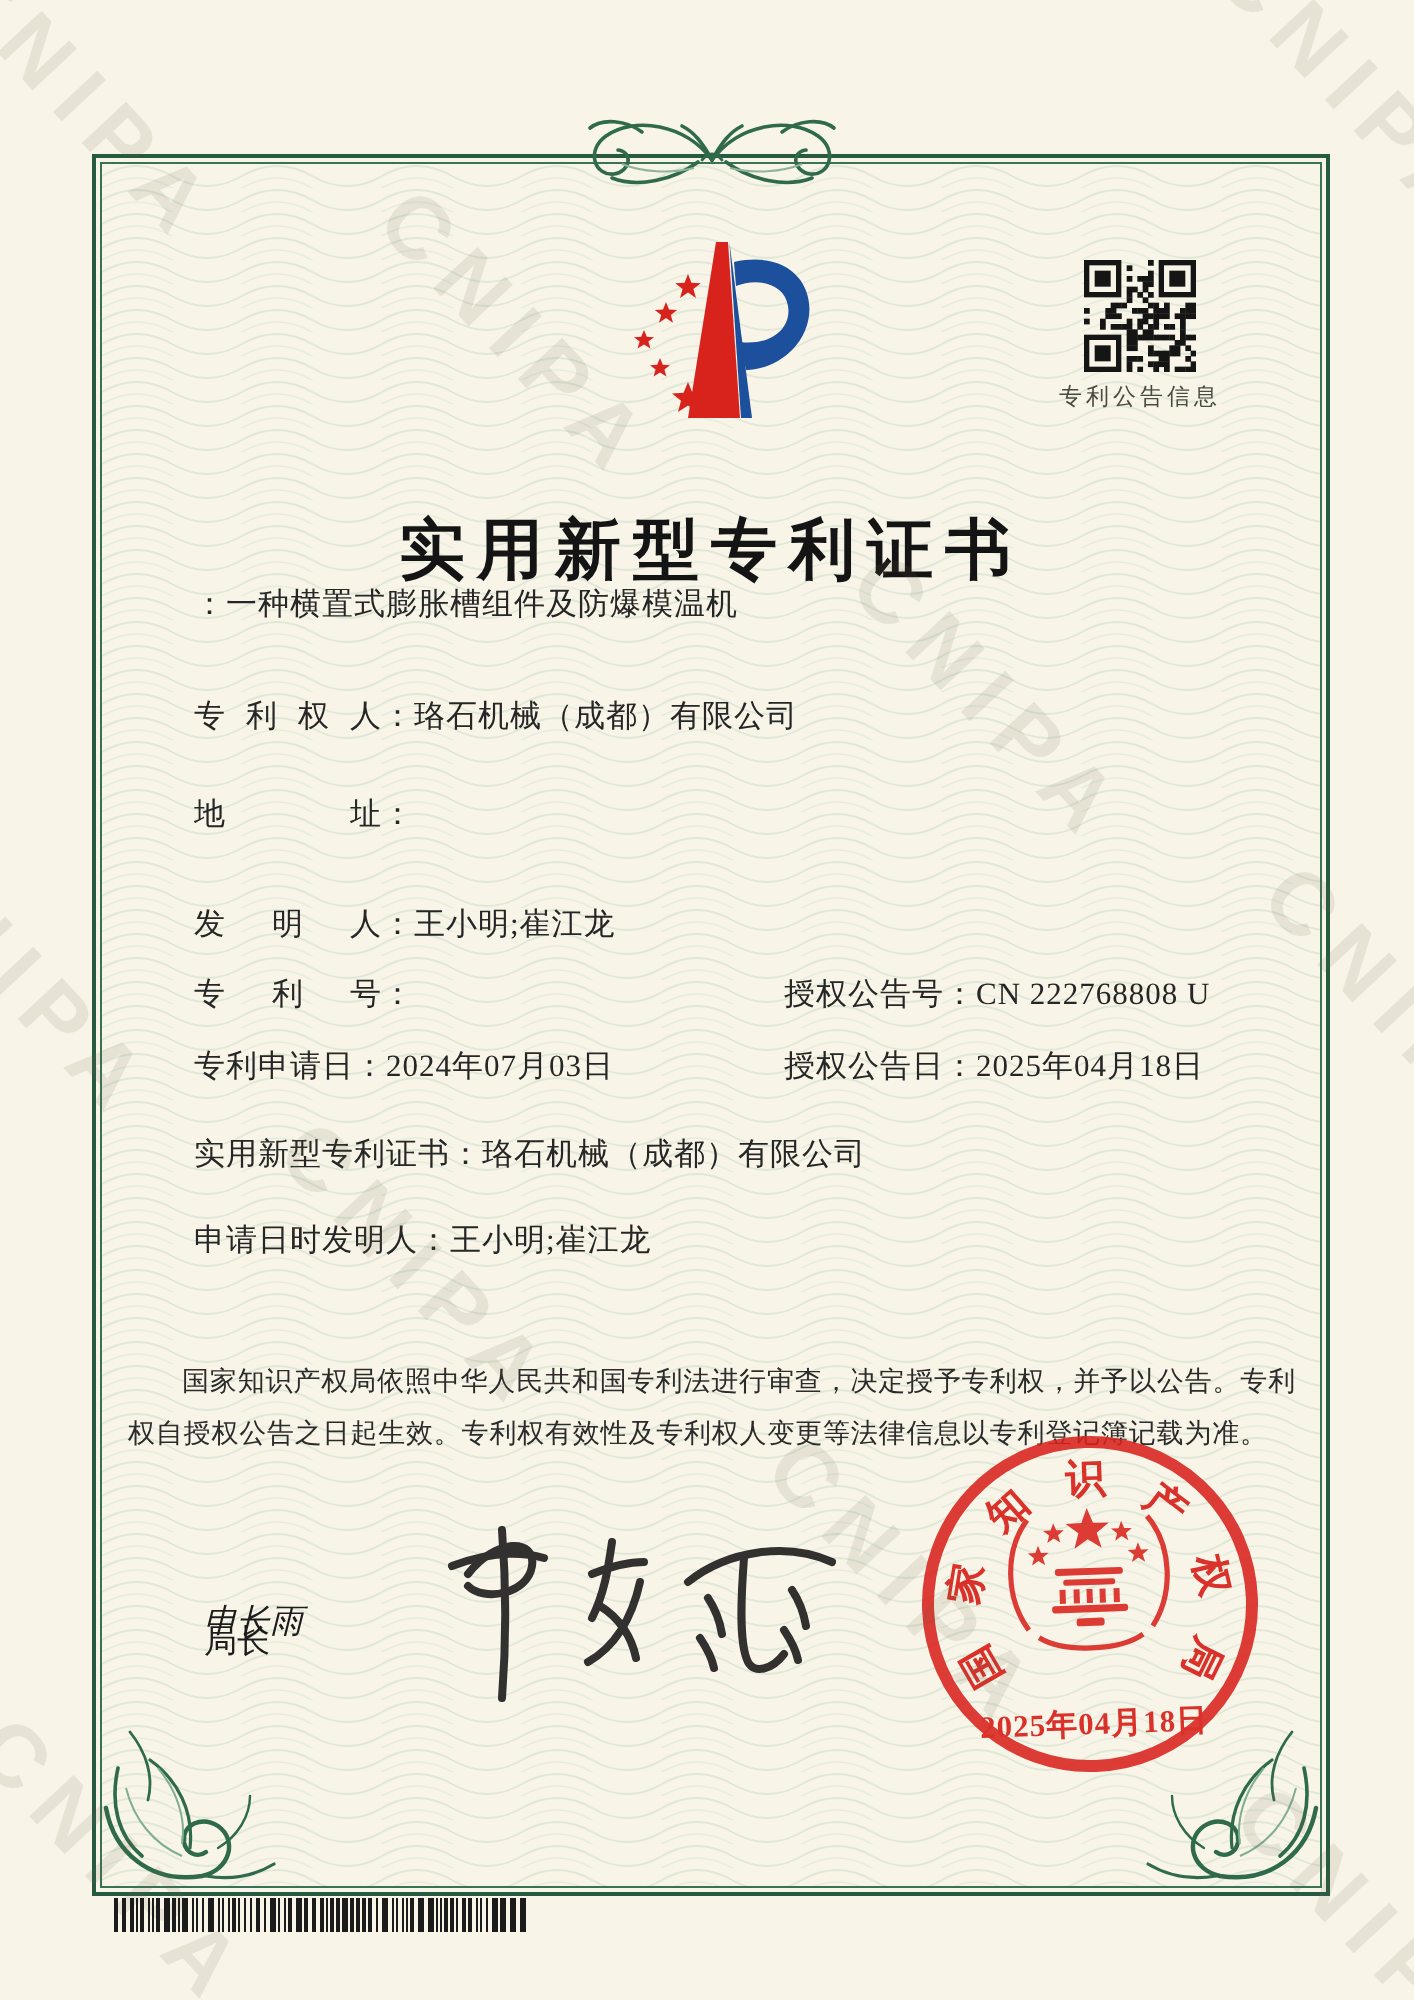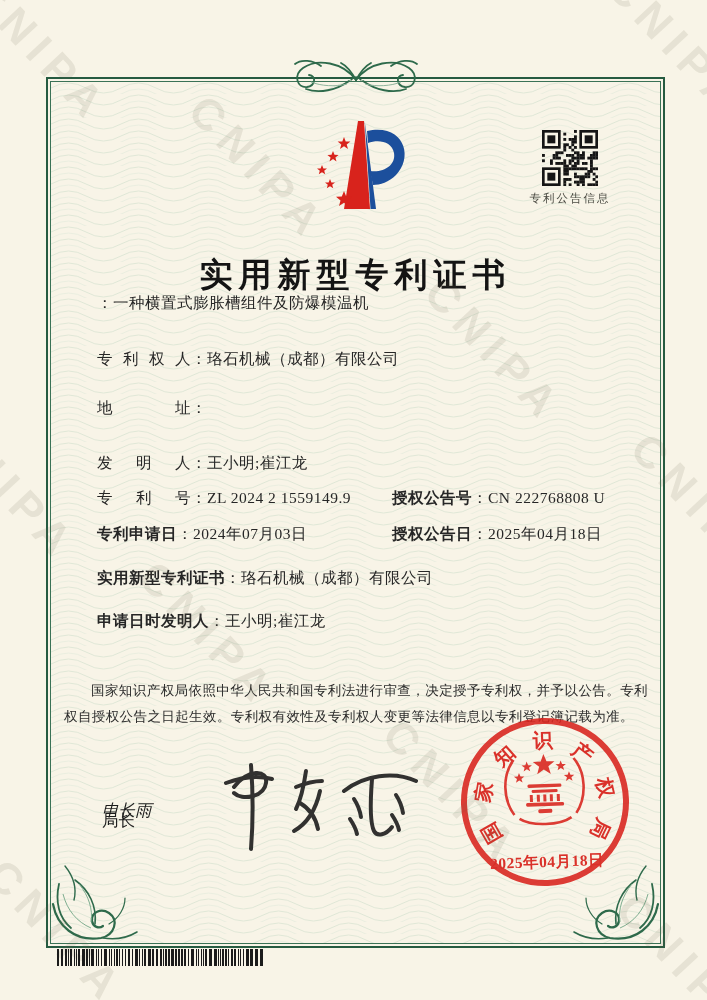--- a/index.html
+++ b/index.html
@@ -28,21 +28,21 @@
   .logo{position:absolute;left:252px;top:38px;}
   .qr{position:absolute;left:494px;top:51px;width:56px;height:56px;}
   .qr-caption{position:absolute;left:471px;top:112px;width:102px;text-align:center;
               font-size:11.5px;letter-spacing:2px;color:#4a4a42;}
   .title{position:absolute;left:0;right:0;top:130px;text-align:center;
          font-size:33px;font-weight:700;letter-spacing:6px;color:#141414;margin-top:44px;}
 
   .row{position:absolute;left:49px;width:566px;display:flex;align-items:flex-start;
        font-size:15.5px;letter-spacing:.5px;line-height:1.55;}
   .lab{flex:0 0 auto;display:inline-block;width:94px;text-align:justify;text-align-last:justify;}
-  .lab.natural{width:auto;text-align:center;text-align-last:auto;font-weight:bold;}
+  .lab.natural{width:auto;text-align:center;text-align-last:auto;}
   .colon{flex:0 0 auto;}
   .val{flex:0 0 auto;max-width:424px;}
   .pair{display:flex;align-items:flex-start;}
   .pair.right{position:absolute;left:295px;top:0;}
   .r1{top:212px}.r2{top:268px}.r3{top:317px}.r4{top:372px}
   .r5{top:407px}.r6{top:443px}.r7{top:487px}.r8{top:530px}
 
   .statement{position:absolute;left:16px;top:599px;width:584px;
              font-size:13.5px;line-height:1.92;letter-spacing:.4px;color:#2b2b2b;
              text-indent:2em;text-align:justify;}
@@ -323,21 +323,20 @@
       <div class="row r4">
         <span class="lab">发明人</span>
           <span class="colon">：</span>
         <span class="val">王小明;崔江龙</span>
       </div>
 
       <div class="row r5">
         <span class="pair">
           <span class="lab">专利号</span>
             <span class="colon">：</span>
-          <span class="val">ZL 2024 2 1559149.9</span>
         </span>
         <span class="pair right">
           <span class="lab natural">授权公告号</span>
             <span class="colon">：</span>
           <span class="val">CN 222768808 U</span>
         </span>
       </div>
 
       <div class="row r6">
         <span class="pair">

